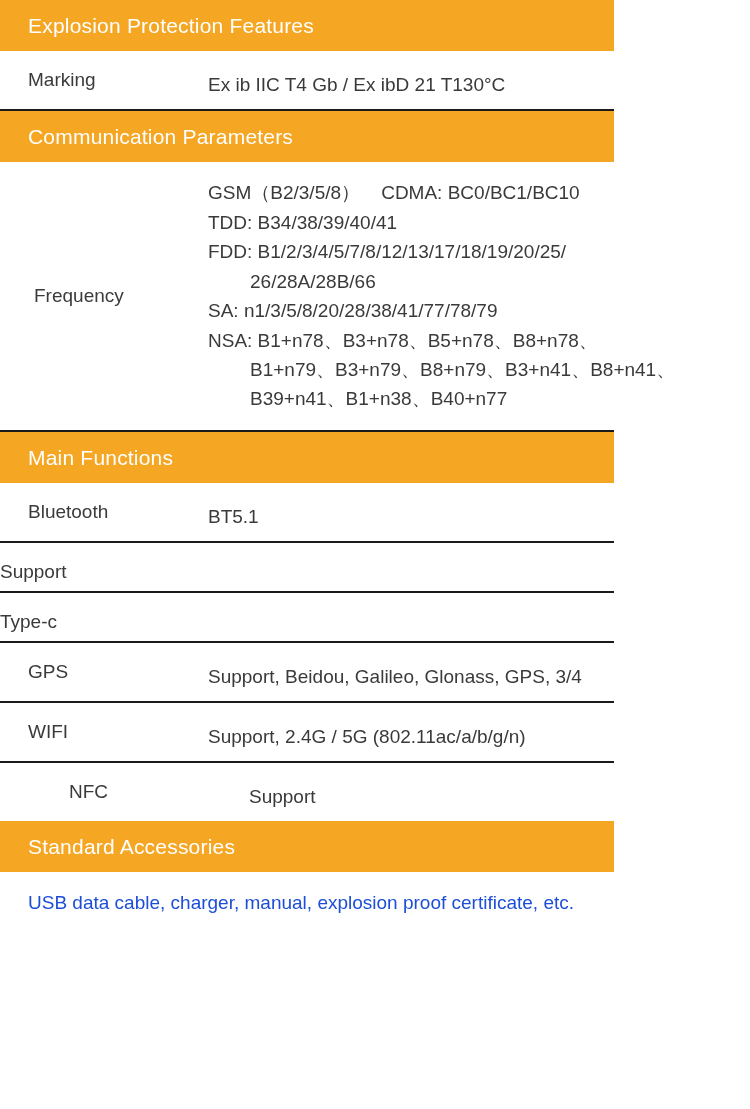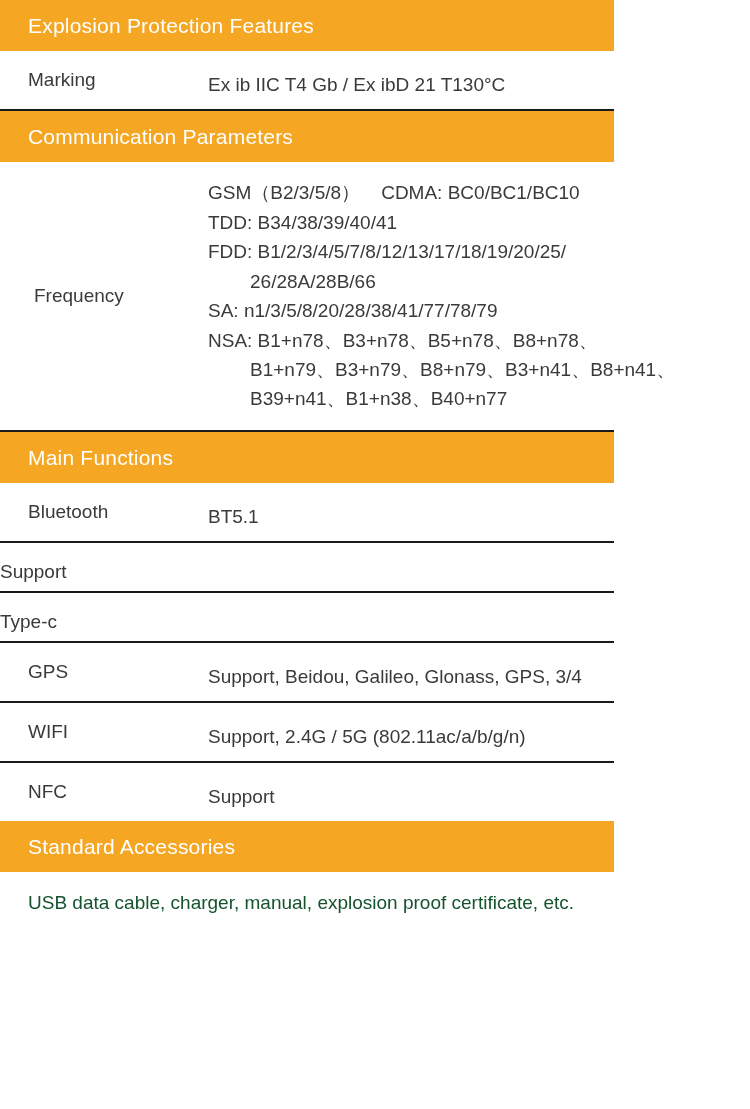--- a/index.html
+++ b/index.html
@@ -27,21 +27,21 @@
     line-height: 1.2;
     padding: 13px 0 13px 28px;
     letter-spacing: 0.2px;
   }
   .row {
     display: flex;
     align-items: stretch;
     border-bottom: 2px solid #1a1a1a;
     background: #ffffff;
   }
-  .row.no-border { border-bottom: none; }
+  .row.no-border { border-bottom: none; margin-left: 41px; }
   .row .label {
     width: 208px;
     flex: 0 0 208px;
     padding: 18px 0 18px 28px;
     font-size: 19px;
     color: #3a3a3a;
     display: flex;
     align-items: center;
   }
   .row .value {
@@ -63,21 +63,21 @@
   .vline {
     line-height: 1.55;
     white-space: pre;
     font-size: 19px;
     color: #3a3a3a;
   }
   .vline.indent { padding-left: 42px; }
   .footer-note {
     padding: 20px 28px 22px 28px;
     font-size: 19px;
-    color: #14532d;
+    color: #1d4ed8;
   }
 </style>
 </head>
 <body>
 
 <div class="spec-table">
 
   <div class="section-header">Explosion Protection Features</div>
 
   <div class="row">

